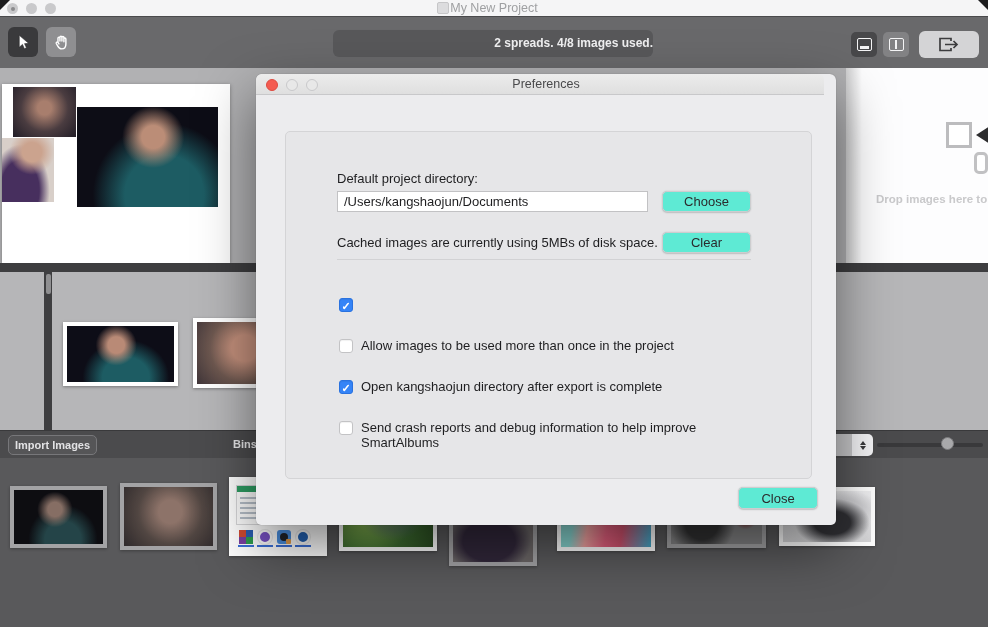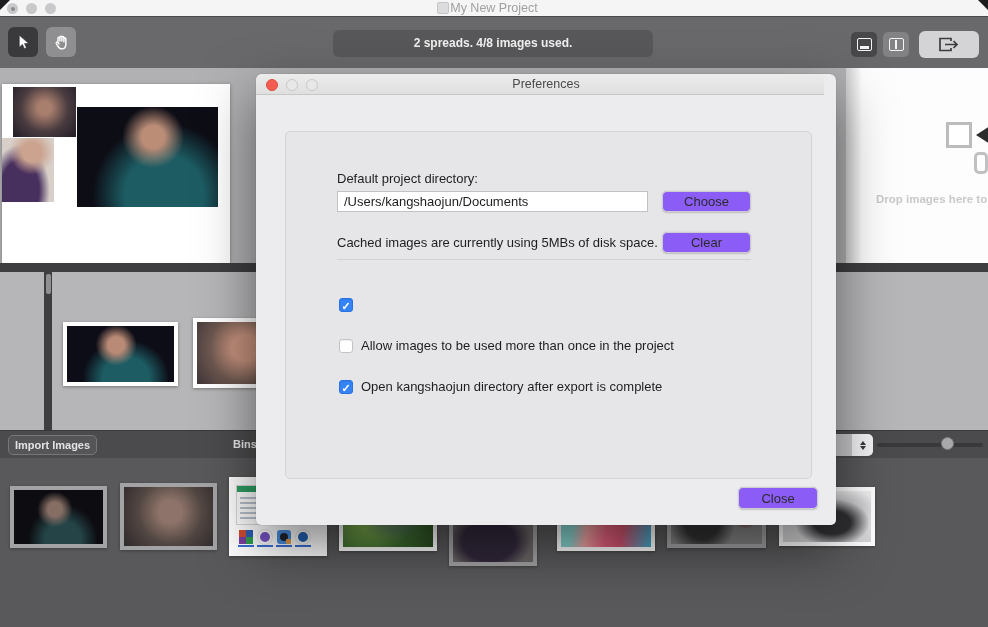--- a/index.html
+++ b/index.html
@@ -16,21 +16,21 @@
   .tl { width:11px; height:11px; border-radius:50%; background:#c9c9cb; top:3px; }
   .tl .dot { position:absolute; left:3.5px; top:3.5px; width:4px; height:4px; border-radius:50%; background:#8a8a8c; }
   #win-title { left:0; top:1px; width:988px; text-align:center; font-size:12.5px; color:#9fa0a2; line-height:15px; }
   #doc-icon { left:437px; top:2px; width:12px; height:12px; background:#dcdcde; border:1px solid #c6c6c8; border-radius:2px; }
 
   
   #toolbar { left:0; top:16px; width:988px; height:52px; background:#69696b; border-top:1px solid #4a4a4c; }
   .toolbtn { top:10px; width:30px; height:30px; border-radius:6px; display:flex; align-items:center; justify-content:center; }
   #pointer-btn { left:8px; background:#3a3a3c; }
   #hand-btn { left:46px; background:#8f8f91; }
-  #status-pill { left:333px; top:13px; width:320px; height:27px; background:#58585a; border-radius:6px; color:#f0f0f1; font-size:12px; font-weight:bold; text-align:center; line-height:27px; }
+  #status-pill { left:333px; top:13px; width:320px; height:27px; background:#58585a; border-radius:6px; color:#f0f0f1; font-size:12px; font-weight:bold; text-align:right; line-height:27px; }
   .viewbtn { top:15px; width:26px; height:25px; border-radius:5px; display:flex; align-items:center; justify-content:center; }
   #view-spread-btn { left:851px; background:#48484a; }
   #view-pages-btn { left:883px; background:#828284; }
   .view-glyph { position:relative; width:15px; height:13px; border:1.5px solid #f4f4f5; border-radius:2px; }
   .view-glyph .hbar { position:absolute; left:2px; right:2px; bottom:1.5px; height:3px; background:#f4f4f5; }
   .view-glyph .vbar { position:absolute; top:1px; bottom:1px; left:5.6px; width:1.6px; background:#f4f4f5; }
   #export-btn { left:919px; top:14px; width:60px; height:27px; background:#d4d4d6; border-radius:6px; display:flex; align-items:center; justify-content:center; }
 
   
   #canvas { left:0; top:68px; width:988px; height:195px; background:#b1b1b3; }
@@ -130,21 +130,21 @@
 
   #tabs-row { left:0; top:47px; width:580px; display:flex; justify-content:center; z-index:2; }
   .tab { height:21px; line-height:20px; font-size:12px; color:#2b2b2d; background:#ffffff; border:1px solid #c9c9cb; border-left:none; padding:0 13px; }
   .tab:first-child { border-left:1px solid #c9c9cb; border-radius:5px 0 0 5px; }
   .tab:last-child { border-radius:0 5px 5px 0; }
   .tab.active { background:#3178f6; border-color:#2a69dd; color:#ffffff; border-radius:5px; margin:-1px -1px; height:23px; line-height:22px; padding:0 14px; box-shadow:0 0 0 0.5px #2a69dd; }
 
   #groupbox { left:29px; top:57px; width:527px; height:348px; background:#e6e6e8; border:1px solid #d4d4d6; border-radius:5px; }
   #dir-label { left:81px; top:97px; font-size:13px; color:#1e1e20; }
   #dir-input { left:81px; top:117px; width:311px; height:21px; background:#ffffff; border:1px solid #c2c2c4; font-size:13px; color:#1e1e20; line-height:19px; padding-left:6px; white-space:nowrap; overflow:hidden; }
-  .pbtn { background:#8b5cf6; border:0.5px solid #cdcdcf; border-radius:5px; font-size:13px; color:#2b2b2d; text-align:center; box-shadow:0 0.5px 1.5px rgba(0,0,0,0.18); }
+  .pbtn { background:#5eead4; border:0.5px solid #cdcdcf; border-radius:5px; font-size:13px; color:#2b2b2d; text-align:center; box-shadow:0 0.5px 1.5px rgba(0,0,0,0.18); }
   #choose-btn { left:406px; top:117px; width:89px; height:21px; line-height:20px; }
   #cache-text { left:81px; top:161px; font-size:13px; color:#1e1e20; }
   #clear-btn { left:406px; top:158px; width:89px; height:21px; line-height:20px; }
   #sep-line { left:81px; top:185px; width:414px; height:1px; background:#d2d2d4; }
   #checks { left:83px; top:222px; width:430px; }
   .chkrow { position:relative; height:20px; margin-bottom:21px; }
   .chkbox { position:absolute; left:0; top:2px; width:14px; height:14px; border-radius:3px; background:#ffffff; border:0.5px solid #c3c3c5; box-shadow:inset 0 1px 1px rgba(0,0,0,0.06); }
   .chkbox.checked { background:#3584f7; border-color:#2a72df; color:#ffffff; font-size:11px; font-weight:bold; text-align:center; line-height:14px; }
   .chklabel { position:absolute; left:22px; top:1px; font-size:13px; color:#1e1e20; }
   #close-btn { left:482px; top:413px; width:80px; height:22px; line-height:21px; }
@@ -309,17 +309,21 @@
           <span class="chkbox checked">✓</span>
         </div>
         <div class="chkrow">
           <span class="chkbox"></span>
           <span class="chklabel">Allow images to be used more than once in the project</span>
         </div>
         <div class="chkrow">
           <span class="chkbox checked">✓</span>
           <span class="chklabel">Open kangshaojun directory after export is complete</span>
         </div>
+        <div class="chkrow">
+          <span class="chkbox"></span>
+          <span class="chklabel">Send crash reports and debug information to help improve SmartAlbums</span>
+        </div>
       </div>
     <div class="abs pbtn" id="close-btn">Close</div>
   </div>
 
 </div>
 
 </body></html>

